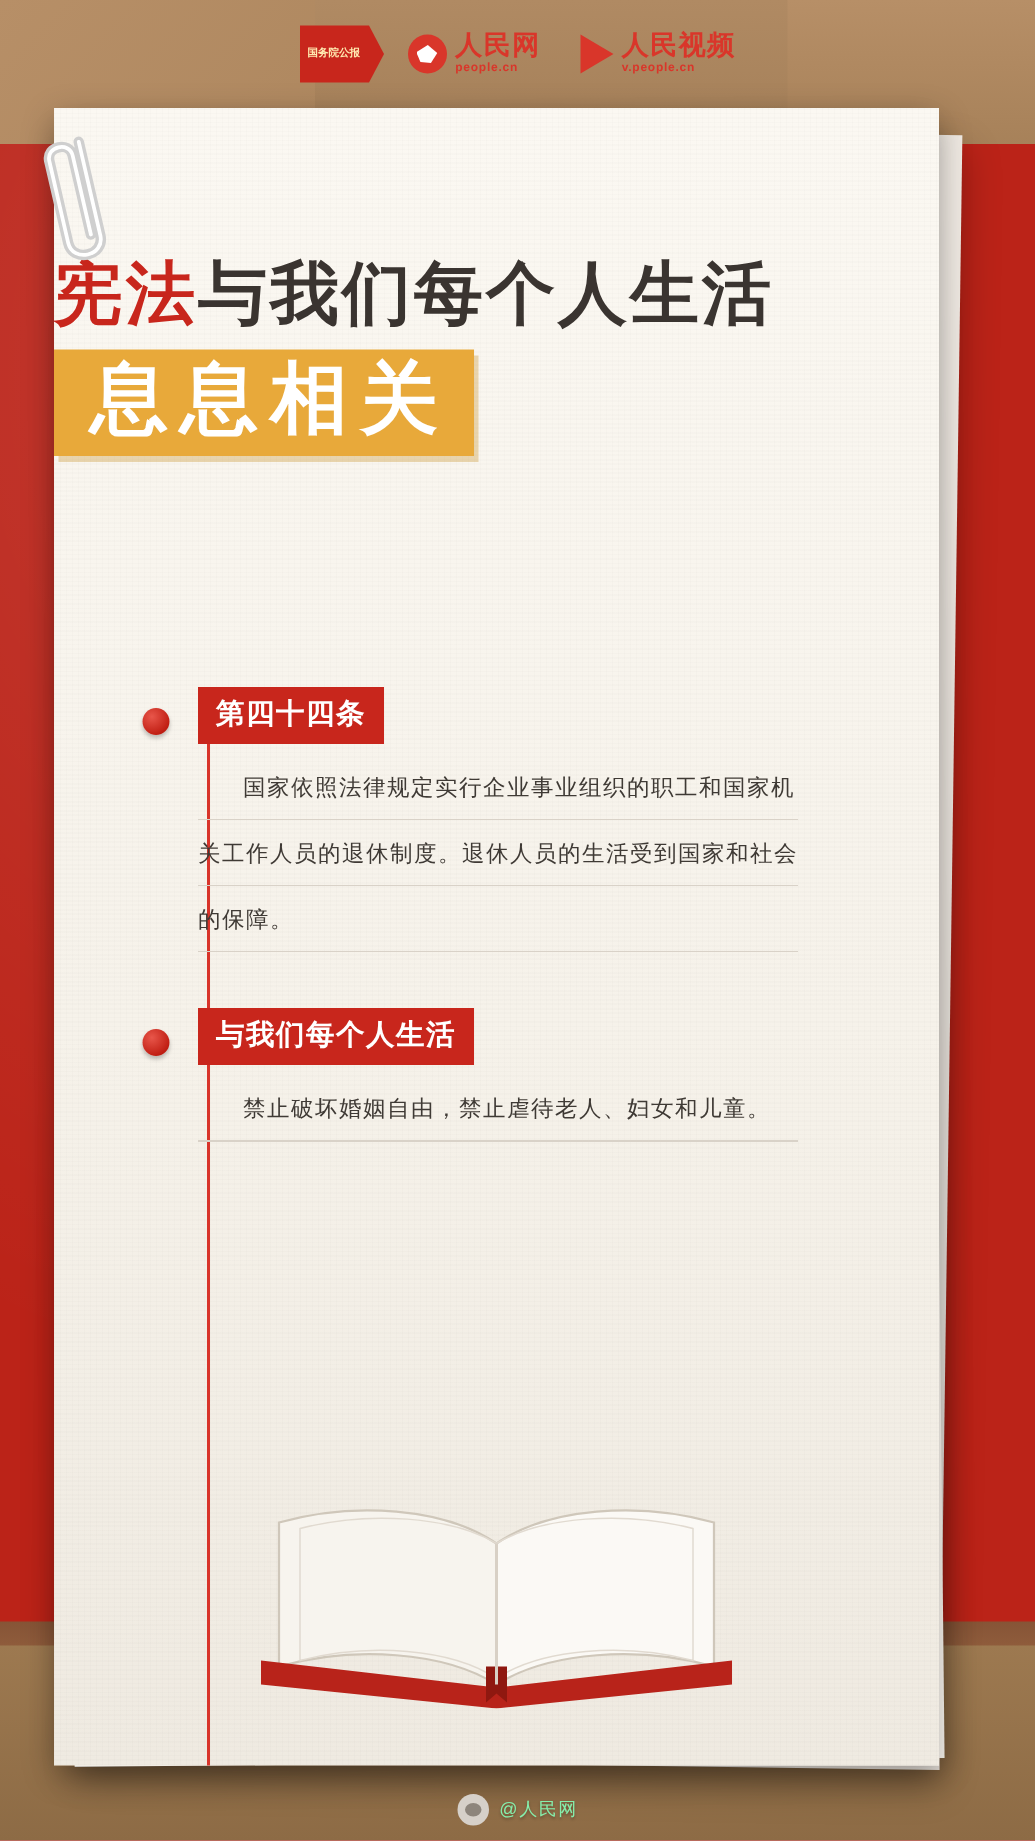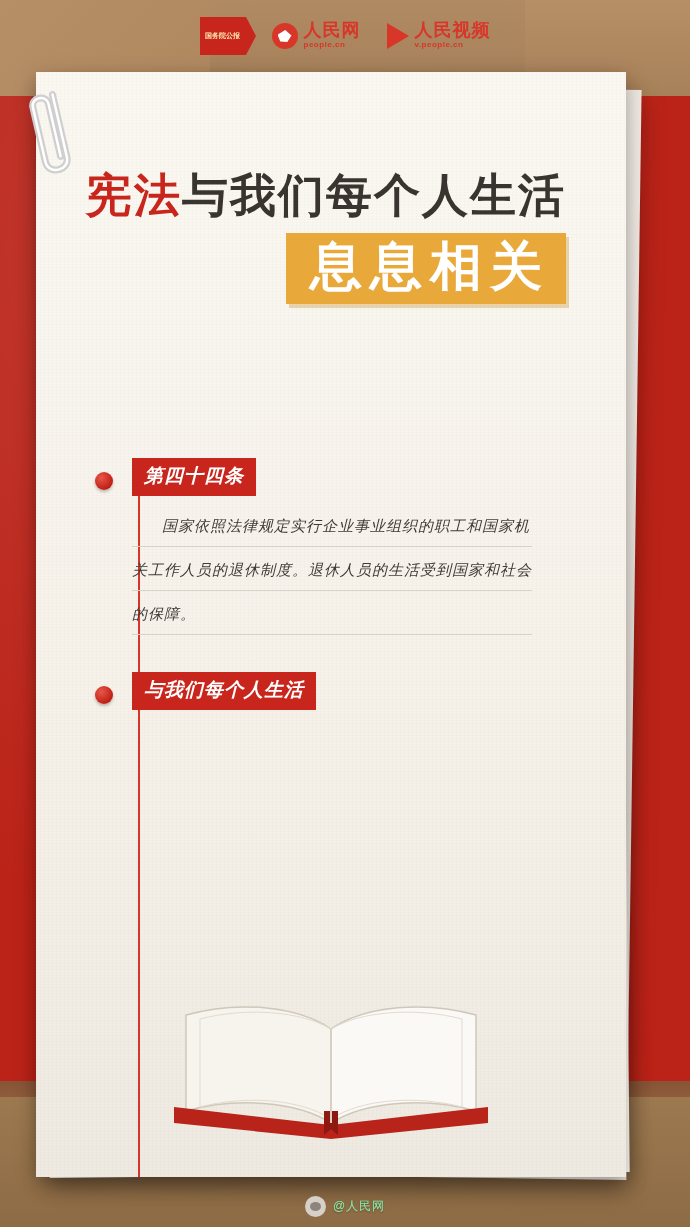--- a/index.html
+++ b/index.html
@@ -178,21 +178,21 @@
     width: 58px; height: 110px;
     z-index: 12;
     transform: rotate(-13deg);
   }
 
   
   .title-wrap {
     position: absolute;
     left: 0; top: 96px;
     width: 530px;
-    text-align: right;
+    text-align: left;
   }
   .title-line1 {
     font-size: 46px;
     font-weight: bold;
     letter-spacing: 2px;
     line-height: 1.2;
     white-space: nowrap;
   }
   .title-line1 .t-red { color: #c8261c; }
   .title-line1 .t-dark { color: #3a3430; }
@@ -216,21 +216,21 @@
     top: 400px;
     width: 2px;
     height: 740px;
     background: #d8342a;
   }
   .articles {
     position: absolute;
     left: 0; top: 386px;
     width: 590px;
   }
-  .article { position: relative; margin-bottom: 36px; font-style: italic; }
+  .article { position: relative; margin-bottom: 36px; }
   .dot {
     position: absolute;
     left: 59px; top: 14px;
     width: 18px; height: 18px;
     border-radius: 50%;
     background: radial-gradient(circle at 35% 32%, #e8564a 0%, #c11f14 70%, #9d1409 100%);
     box-shadow: 0 2px 3px rgba(0,0,0,.25);
   }
   .art-label {
     display: inline-block;
@@ -349,20 +349,21 @@
     <div class="article">
       <div class="dot"></div>
       <div class="art-label">第四十四条</div>
       <div class="art-body">国家依照法律规定实行企业事业组织的职工和国家机关工作人员的退休制度。退休人员的生活受到国家和社会的保障。</div>
     </div>
 
 
     <div class="article">
       <div class="dot"></div>
       <div class="art-label">与我们每个人生活</div>
+      <div class="art-body">禁止破坏婚姻自由，禁止虐待老人、妇女和儿童。</div>
     </div>
 
   </div>
 
   <svg class="book" viewBox="0 0 330 140">
     <path d="M165 30 C130 6, 70 2, 20 16 L20 112 C70 98, 130 102, 165 124 Z" fill="#f7f4ee" stroke="#cfc7ba" stroke-width="1.5"></path>
     <path d="M165 30 C200 6, 260 2, 310 16 L310 112 C260 98, 200 102, 165 124 Z" fill="#fbf9f5" stroke="#cfc7ba" stroke-width="1.5"></path>
     <path d="M165 30 C135 12, 80 8, 34 20 L34 108 C80 96, 135 100, 165 120 Z" fill="none" stroke="#e1dad0" stroke-width="1"></path>
     <path d="M165 30 C195 12, 250 8, 296 20 L296 108 C250 96, 195 100, 165 120 Z" fill="none" stroke="#e1dad0" stroke-width="1"></path>
     <path d="M8 108 L165 126 L322 108 L322 124 L165 140 L8 124 Z" fill="#b8231a"></path>

